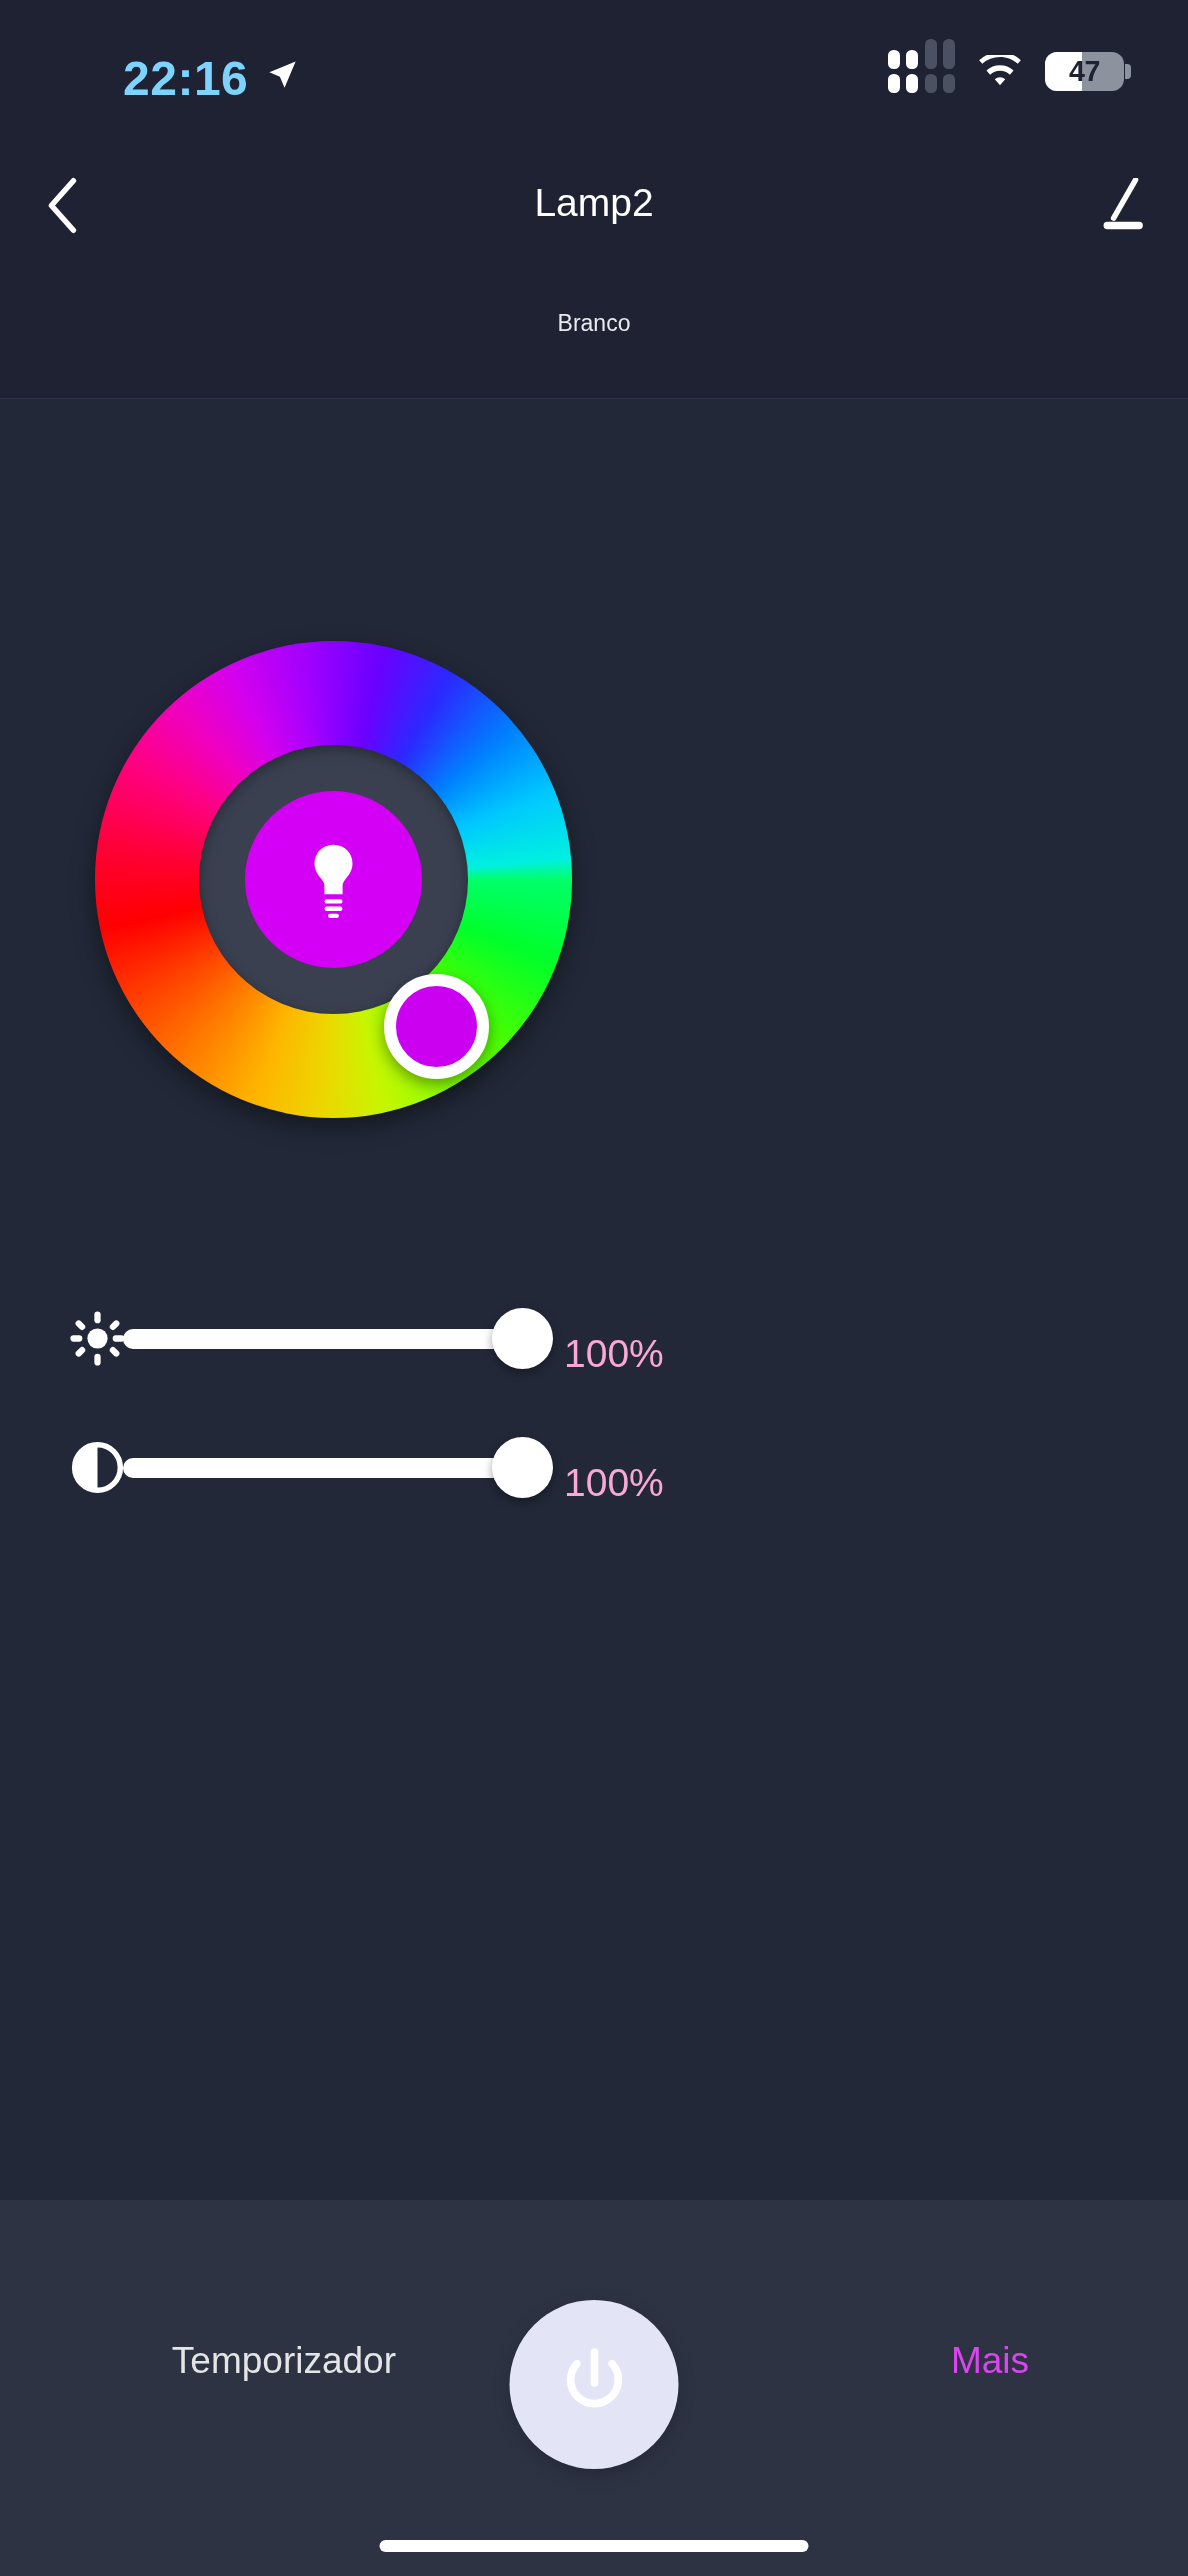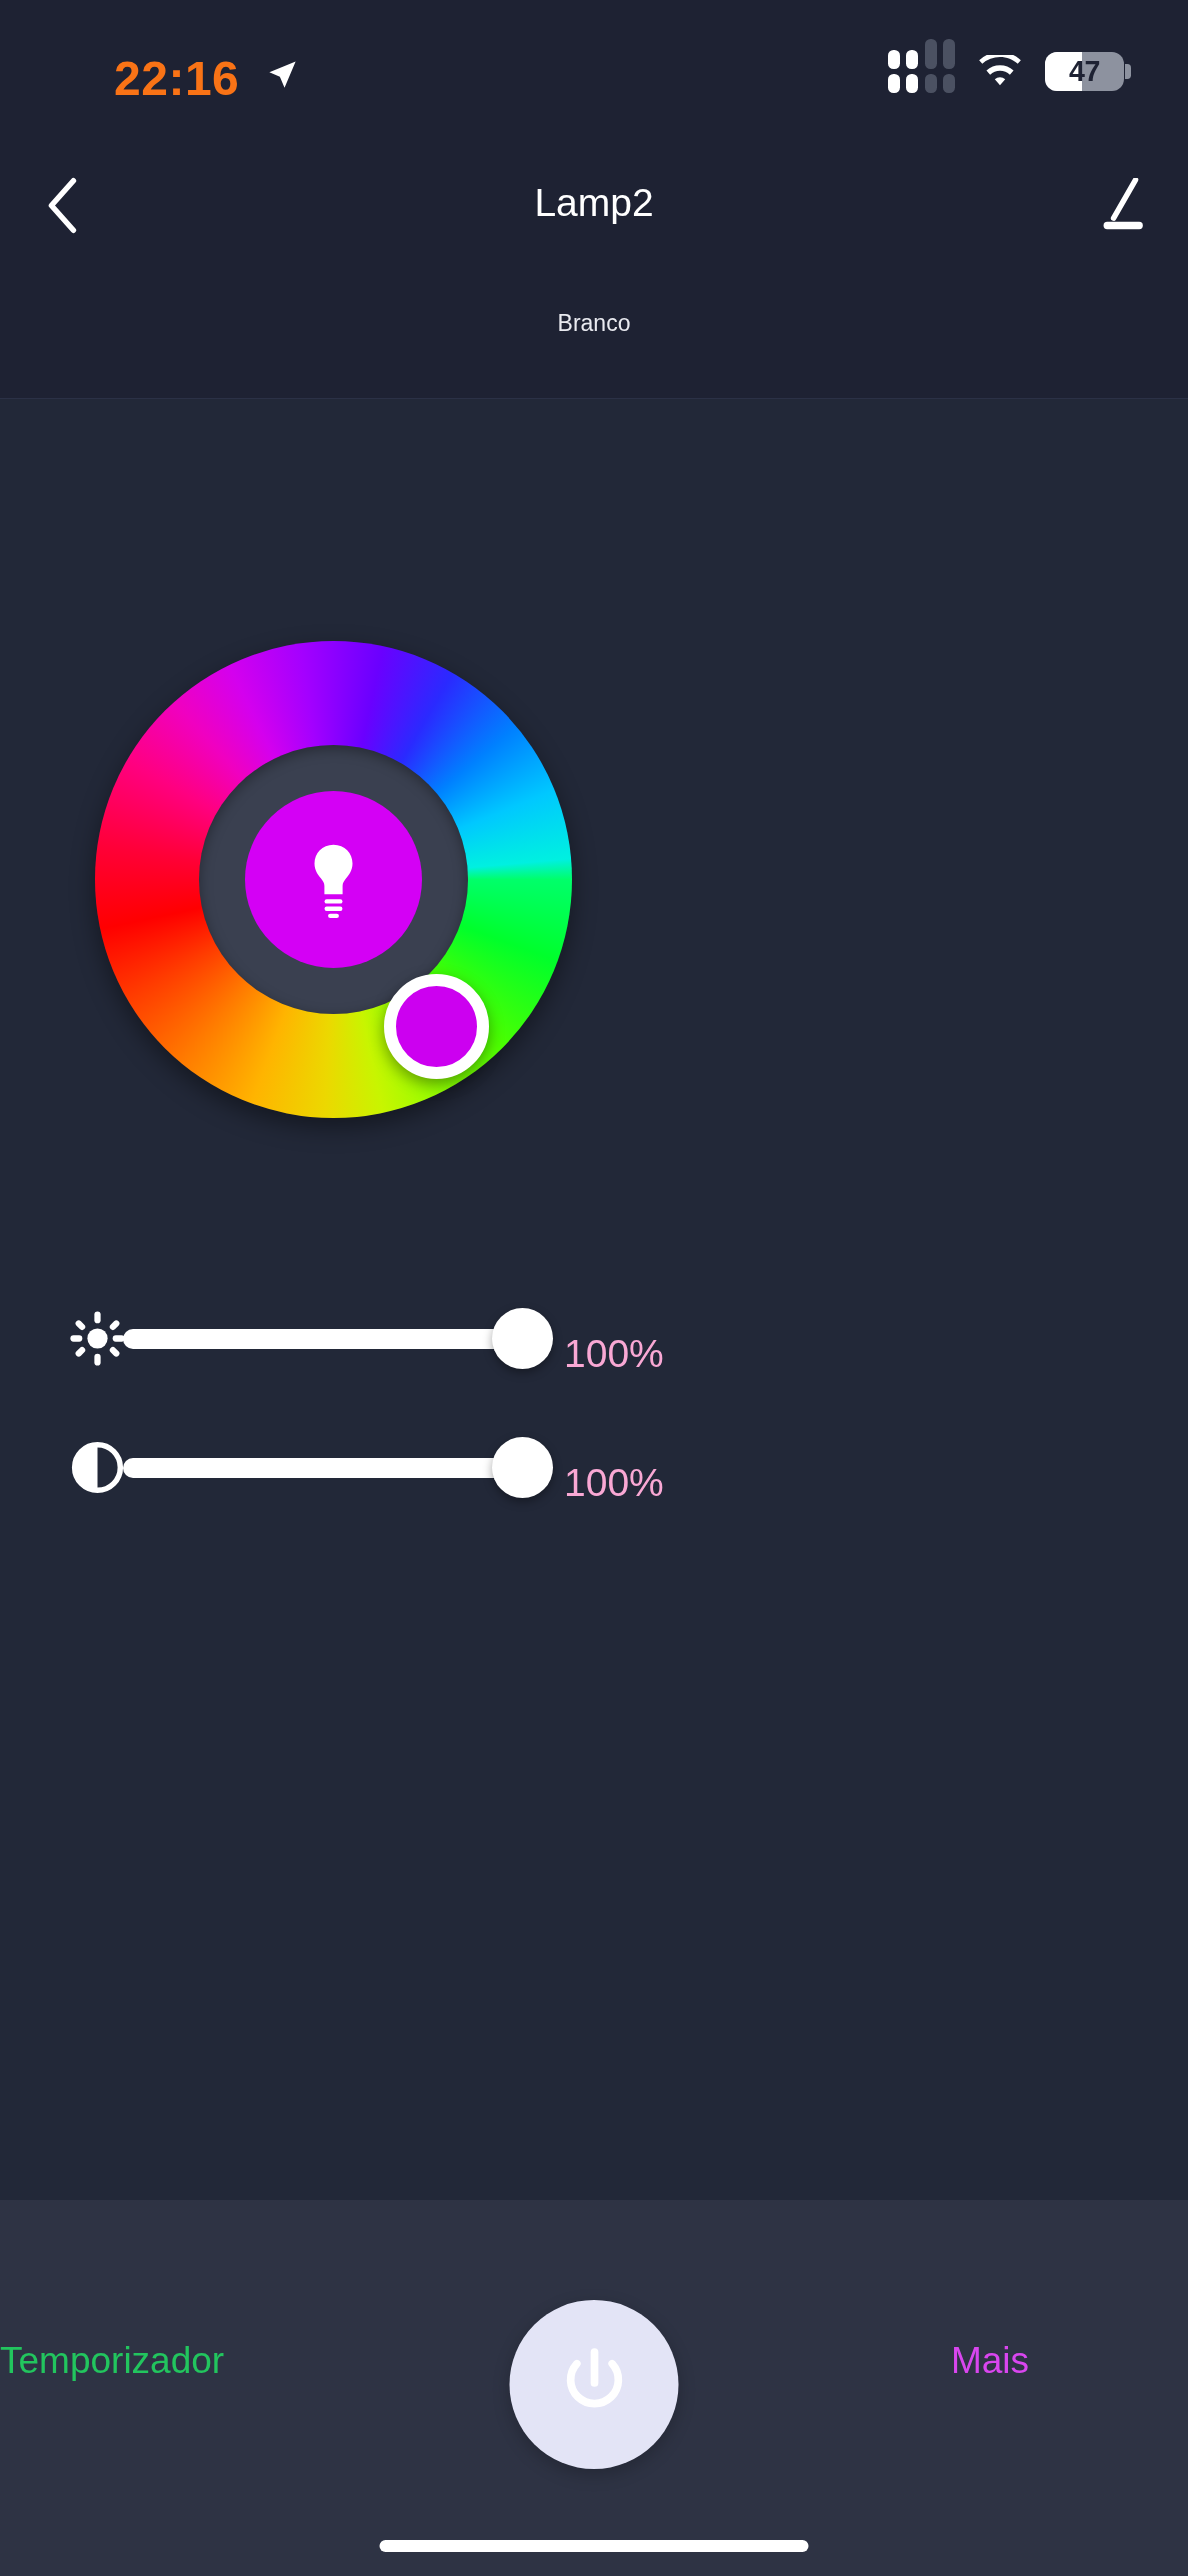--- a/index.html
+++ b/index.html
@@ -16,22 +16,22 @@
     background:#222838;
     -webkit-font-smoothing:antialiased;
   }
 
   
   #statusbar {
     position:absolute; top:0; left:0; width:1188px; height:157px;
     background:#1e2233;
   }
   #status-time {
-    position:absolute; left:114px; top:51px;
-    font-size:48px; font-weight:600; color:#f97316;
+    position:absolute; left:123px; top:51px;
+    font-size:48px; font-weight:600; color:#7dd3fc;
     letter-spacing:0.5px;
   }
   #loc-arrow {
     position:absolute; left:265px; top:57px;
     width:35px; height:35px;
   }
   #status-right {
     position:absolute; right:64px; top:51px;
     display:flex; align-items:center; gap:24px; height:41px;
   }
@@ -191,22 +191,22 @@
     font-size:39px; color:#f9a8d4; font-weight:400;
   }
 
   
   #bottombar {
     position:absolute; top:2200px; left:0; width:1188px; height:376px;
     background:#2e3344;
   }
   #timer-btn {
     position:absolute; left:0; top:101px; width:396px; height:120px;
-    display:flex; align-items:center; justify-content:flex-start;
-    font-size:37px; color:#22c55e;
+    display:flex; align-items:center; justify-content:flex-end;
+    font-size:37px; color:#e5e5e5;
   }
   #more-btn {
     position:absolute; right:0; top:101px; width:396px; height:120px;
     display:flex; align-items:center; justify-content:center;
     font-size:37px; color:#d946ef;
   }
   #power-btn {
     position:absolute; left:50%; transform:translateX(-50%); top:100px;
     width:169px; height:169px; border-radius:50%;
     background:#e3e4f6;

